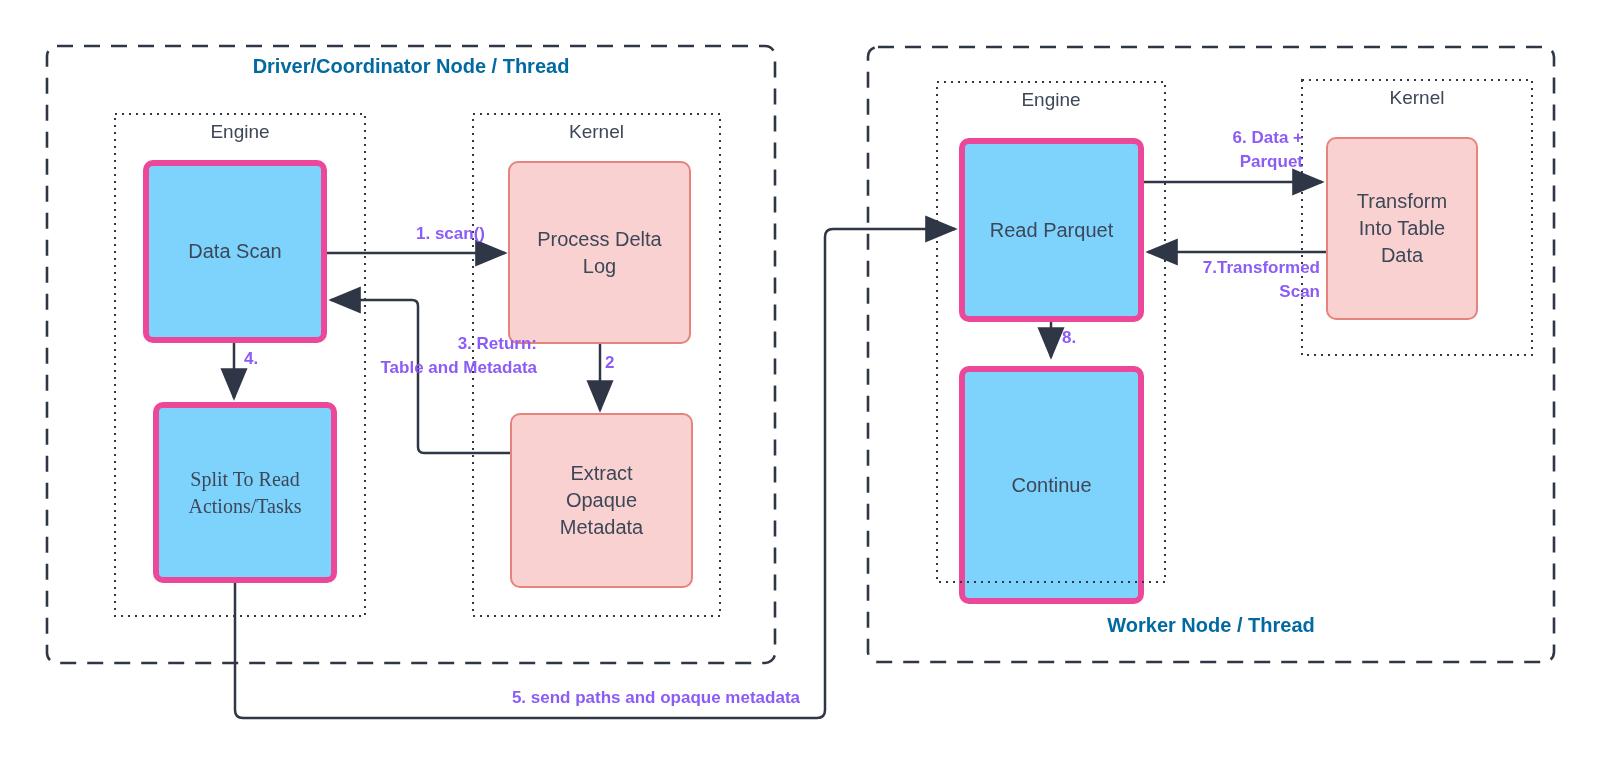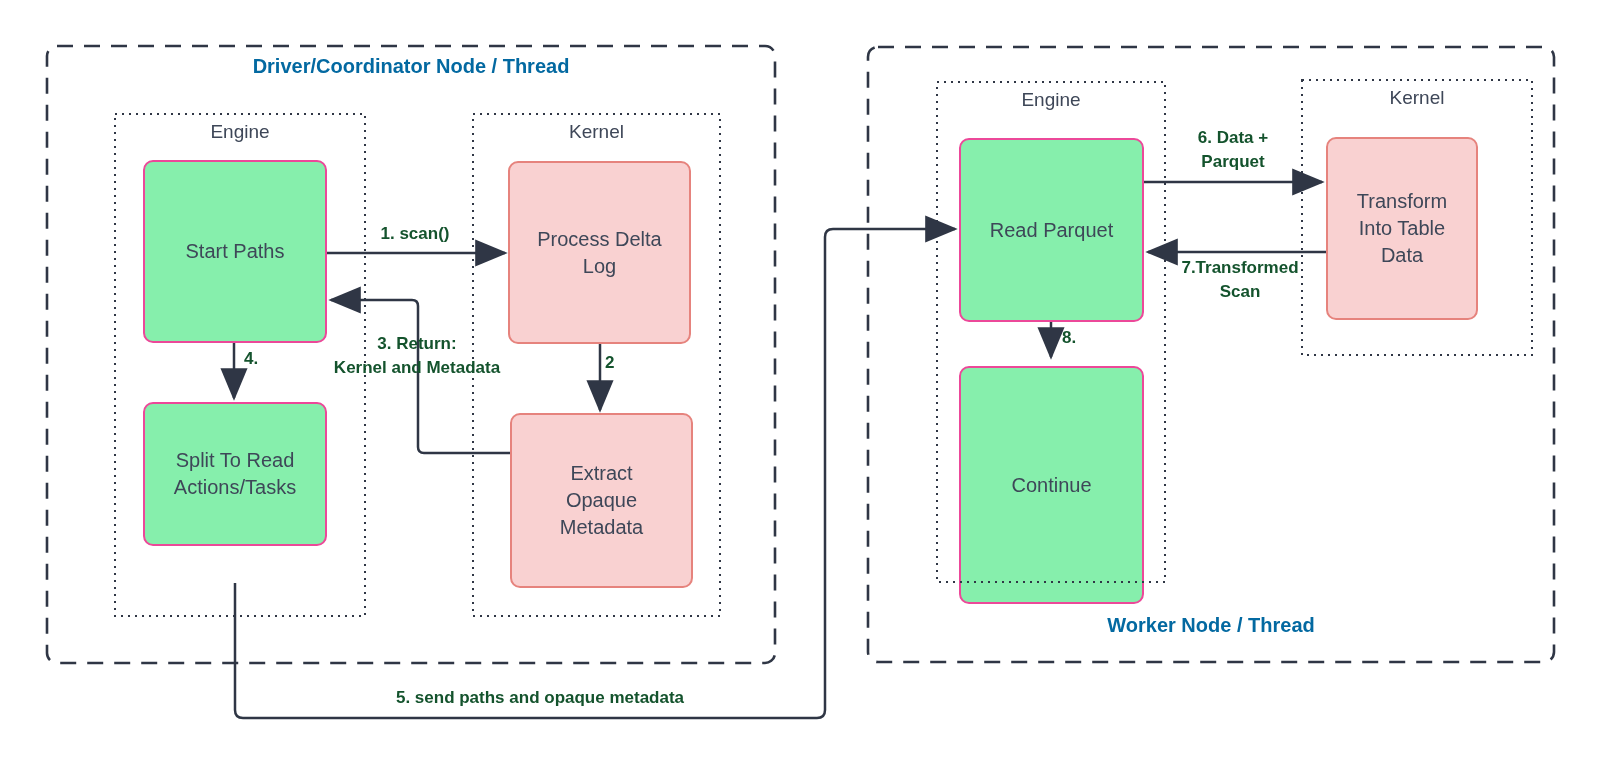--- a/index.html
+++ b/index.html
@@ -7,33 +7,33 @@
     width:1600px;height:767px;position:relative;overflow:hidden;
     font-family:"Liberation Sans", sans-serif;
     -webkit-font-smoothing:antialiased;
   }
   
   .node{
     position:absolute;display:flex;align-items:center;justify-content:center;
     text-align:center;border-radius:10px;font-size:20px;line-height:27px;
     color:#3e4758;padding:0 18px;box-sizing:border-box;z-index:1;
   }
-  .node.engine{background:#86efac;border:2px solid #ec4899;}
+  .node.engine{background:#7dd3fc;border:6px solid #ec4899;}
   .node.kernel{background:#f9d1d1;border:2px solid #e6837d;}
   
   .group-label{
     position:absolute;text-align:center;font-size:19px;color:#3e4758;z-index:6;
   }
   .big-title{
     position:absolute;text-align:center;font-size:20px;font-weight:bold;color:#0369a1;z-index:6;
   }
   
   .edge-label{
-    position:absolute;font-size:17px;font-weight:bold;color:#14532d;
-    line-height:24px;text-align:center;z-index:7;white-space:nowrap;
+    position:absolute;font-size:17px;font-weight:bold;color:#8b5cf6;
+    line-height:24px;text-align:right;z-index:7;white-space:nowrap;
   }
   svg.overlay{position:absolute;left:0;top:0;z-index:5;pointer-events:none;}
 </style>
 </head>
 <body>
 
 <svg class="overlay" width="1600" height="767" viewBox="0 0 1600 767">
   <defs>
     <marker id="ah" viewBox="0 0 12 10" refX="11" refY="5" markerWidth="13" markerHeight="11" orient="auto">
       <path d="M0,0 L12,5 L0,10 z" fill="#2f3645"></path>
@@ -56,41 +56,41 @@
   <path d="M1144,182 L1322,182" fill="none" stroke="#2f3645" stroke-width="2.5" marker-end="url(#ah)"></path>
   <path d="M1326,252 L1148,252" fill="none" stroke="#2f3645" stroke-width="2.5" marker-end="url(#ah)"></path>
   <path d="M1051,322 L1051,357" fill="none" stroke="#2f3645" stroke-width="2.5" marker-end="url(#ah)"></path>
 </svg>
 
 <div class="big-title" style="left:47px;top:55px;width:728px;">Driver/Coordinator Node / Thread</div>
 
 <div class="group-label" style="left:115px;top:121px;width:250px;">Engine</div>
 <div class="group-label" style="left:473px;top:121px;width:247px;">Kernel</div>
 
-<div class="node engine" style="left:143px;top:160px;width:184px;height:183px;">Start Paths</div>
-<div class="node engine" style="left:143px;top:402px;width:184px;height:144px;">Split To Read Actions/Tasks</div>
+<div class="node engine" style="left:143px;top:160px;width:184px;height:183px;">Data Scan</div>
+<div class="node engine" style="left:153px;top:402px;width:184px;height:181px;font-family:Liberation Serif, serif;">Split To Read Actions/Tasks</div>
 <div class="node kernel" style="left:508px;top:161px;width:183px;height:183px;">Process Delta Log</div>
 <div class="node kernel" style="left:510px;top:413px;width:183px;height:175px;padding:0 32px;">Extract Opaque Metadata</div>
 
 <div class="big-title" style="left:868px;top:614px;width:686px;">Worker Node / Thread</div>
 
 <div class="group-label" style="left:937px;top:89px;width:228px;">Engine</div>
 <div class="group-label" style="left:1302px;top:87px;width:230px;">Kernel</div>
 
 <div class="node engine" style="left:959px;top:138px;width:185px;height:184px;">Read Parquet</div>
 <div class="node engine" style="left:959px;top:366px;width:185px;height:238px;">Continue</div>
 <div class="node kernel" style="left:1326px;top:137px;width:152px;height:183px;">Transform Into Table Data</div>
 
 <div class="edge-label" style="left:345px;top:222px;width:140px;">1. scan()</div>
 
 <div class="edge-label" style="left:605px;top:351px;">2</div>
 
 <div class="edge-label" style="left:297px;top:332px;width:240px;">
   <div>3. Return:</div>
-  <div>Kernel and Metadata</div>
+  <div>Table and Metadata</div>
 </div>
 
 <div class="edge-label" style="left:244px;top:347px;">4.</div>
 
 <div class="edge-label" style="left:280px;top:686px;width:520px;">5. send paths and opaque metadata</div>
 
 <div class="edge-label" style="left:1163px;top:126px;width:140px;">
   <div>6. Data +</div>
   <div>Parquet</div>
 </div>

